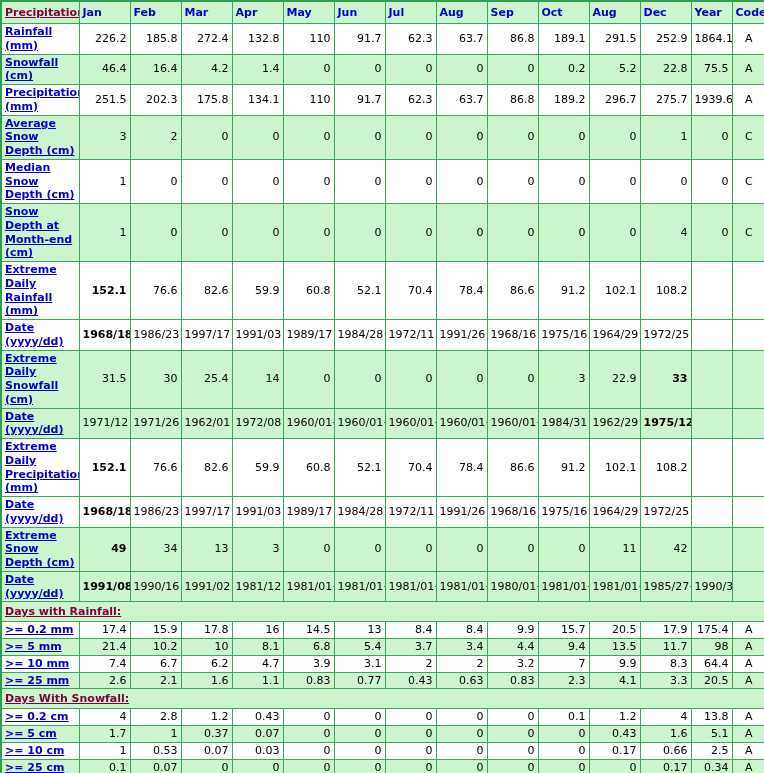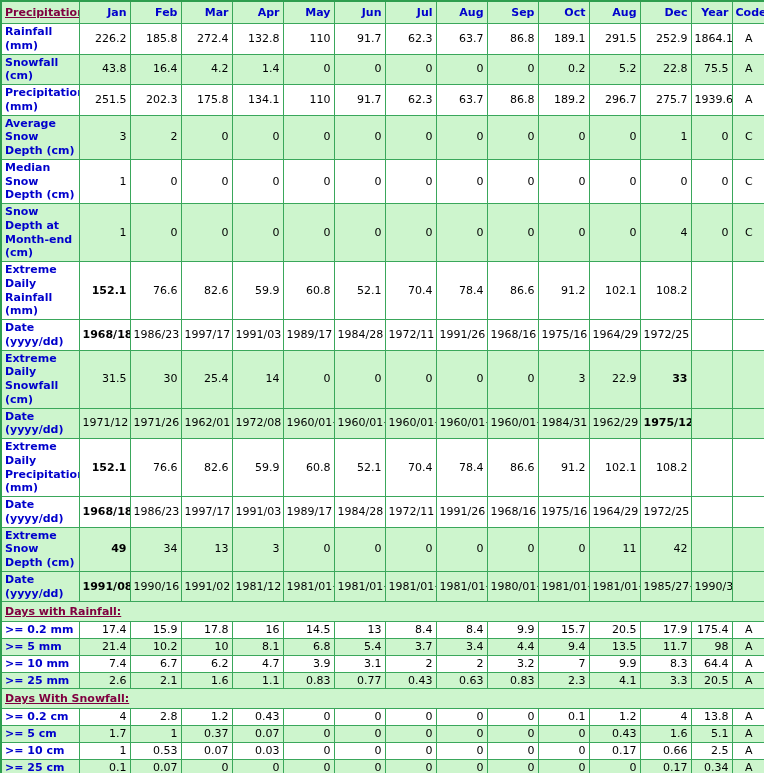--- a/index.html
+++ b/index.html
@@ -28,21 +28,21 @@
   }
   
   col.c-label { width: 78px; }
   col.c-mon   { width: 51px; }
   col.c-year  { width: 41px; }
   col.c-code  { width: 34px; }
 
   
   tr.header-row td {
     background: #cdf5cd;
-    text-align: right;
+    text-align: left;
     font-weight: bold;
     color: #0000cc;
     height: 19px;
     padding-top: 2px;
     padding-bottom: 2px;
   }
   tr.header-row td.hdr-title {
     text-align: left;
     color: #800040;
     text-decoration: underline;
@@ -59,20 +59,21 @@
     padding-left: 4px;
     height: 17px;
   }
 
   
   td.rowlabel {
     color: #0000cc;
     font-weight: bold;
     text-align: left;
     padding-left: 4px;
+    text-decoration: underline;
   }
   td.val {
     text-align: right;
     color: #000000;
     padding-right: 4px;
     font-weight: normal;
   }
   td.val.code {
     text-align: center;
     padding-right: 3px;
@@ -135,21 +136,21 @@
         <td class="val">63.7</td>
         <td class="val">86.8</td>
         <td class="val">189.1</td>
         <td class="val">291.5</td>
         <td class="val">252.9</td>
         <td class="val">1864.1</td>
         <td class="val code">A</td>
       </tr>
       <tr class="bg-green">
         <td class="rowlabel">Snowfall (cm)</td>
-        <td class="val">43.8</td>
+        <td class="val">46.4</td>
         <td class="val">16.4</td>
         <td class="val">4.2</td>
         <td class="val">1.4</td>
         <td class="val">0</td>
         <td class="val">0</td>
         <td class="val">0</td>
         <td class="val">0</td>
         <td class="val">0</td>
         <td class="val">0.2</td>
         <td class="val">5.2</td>

